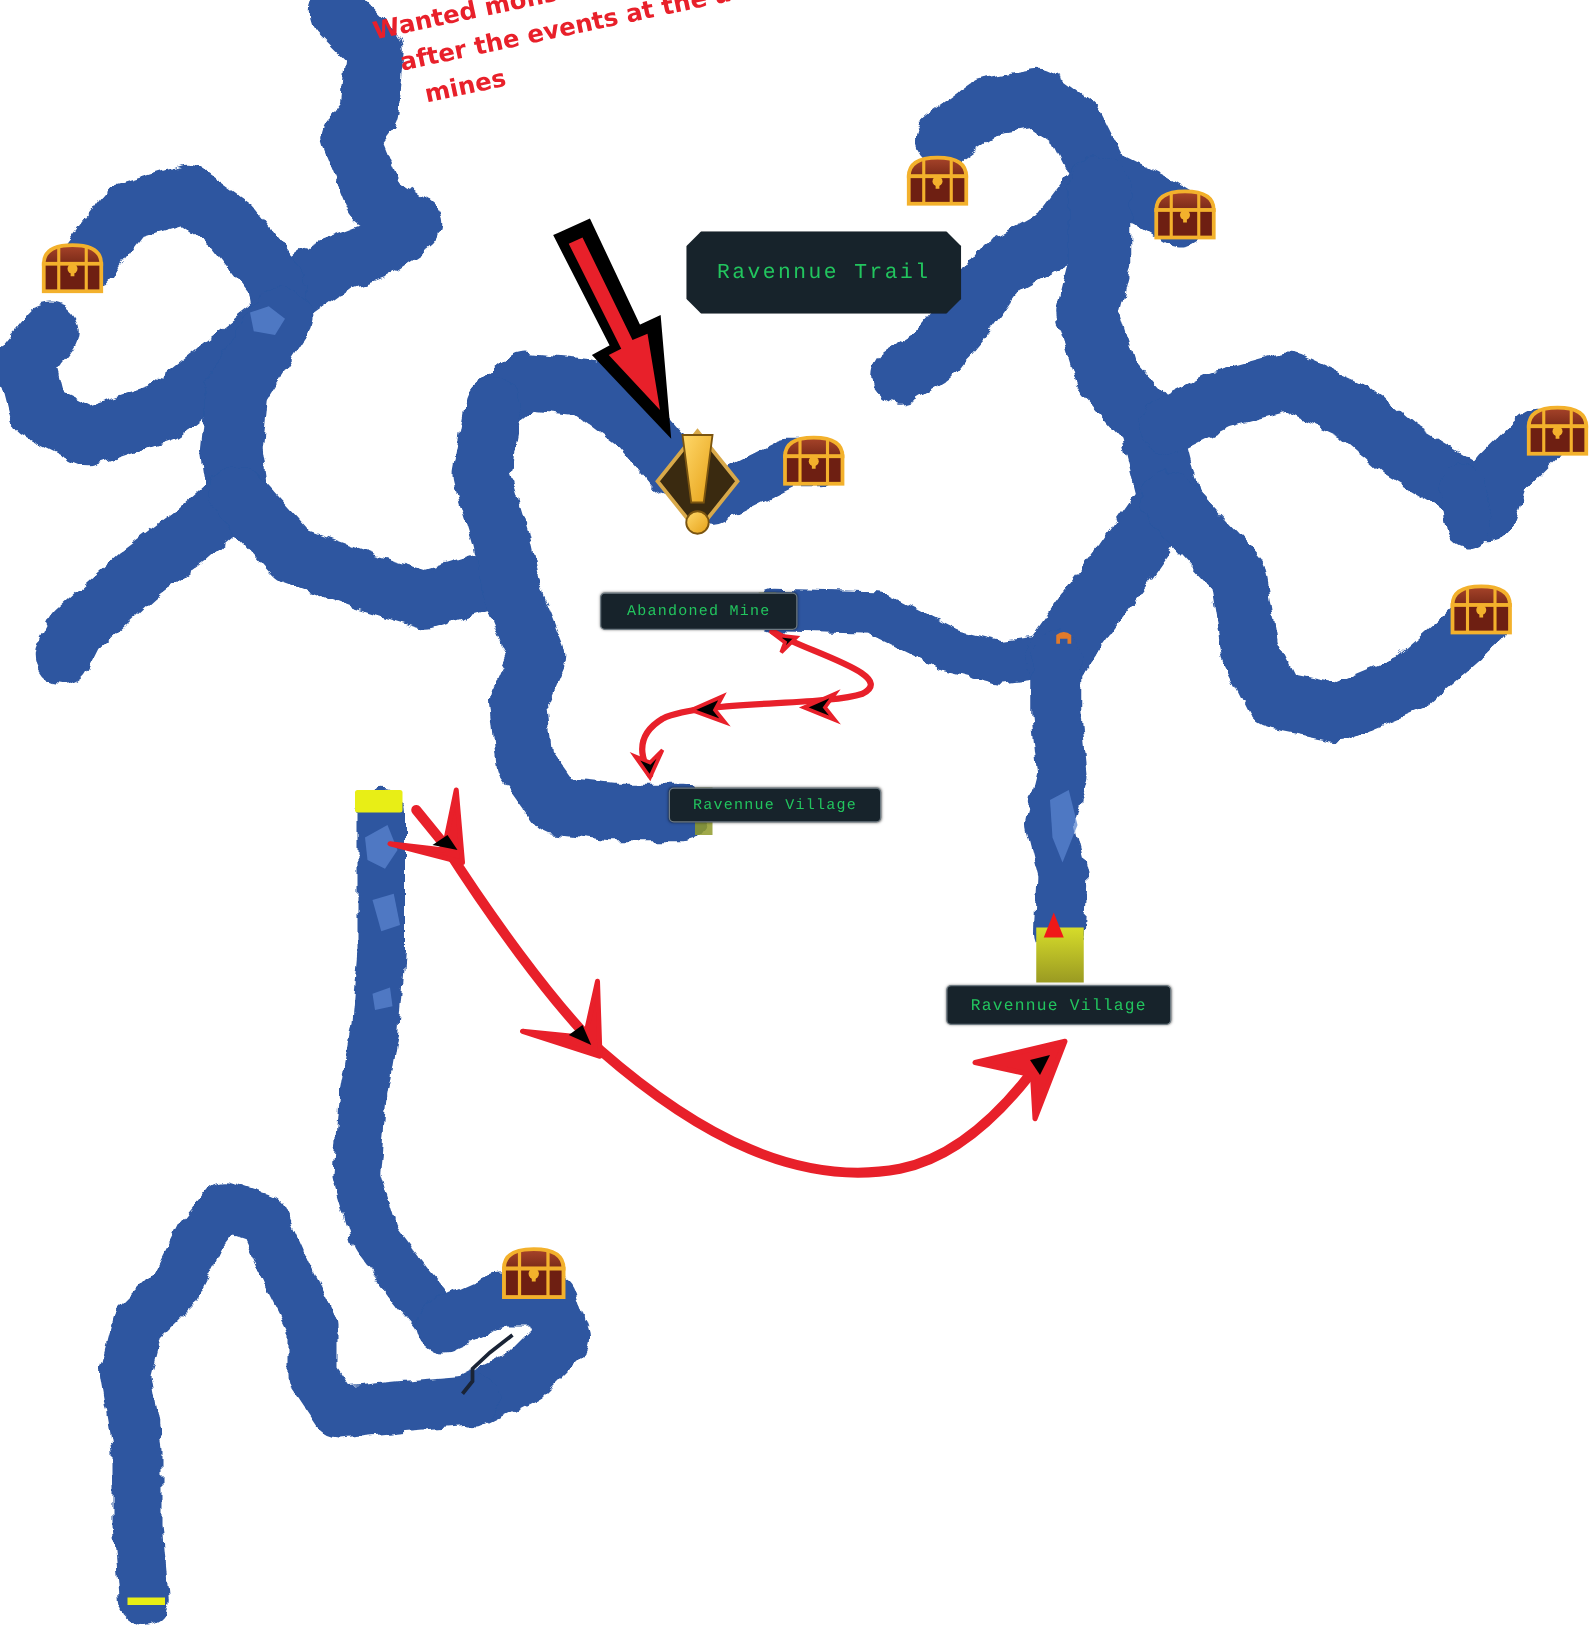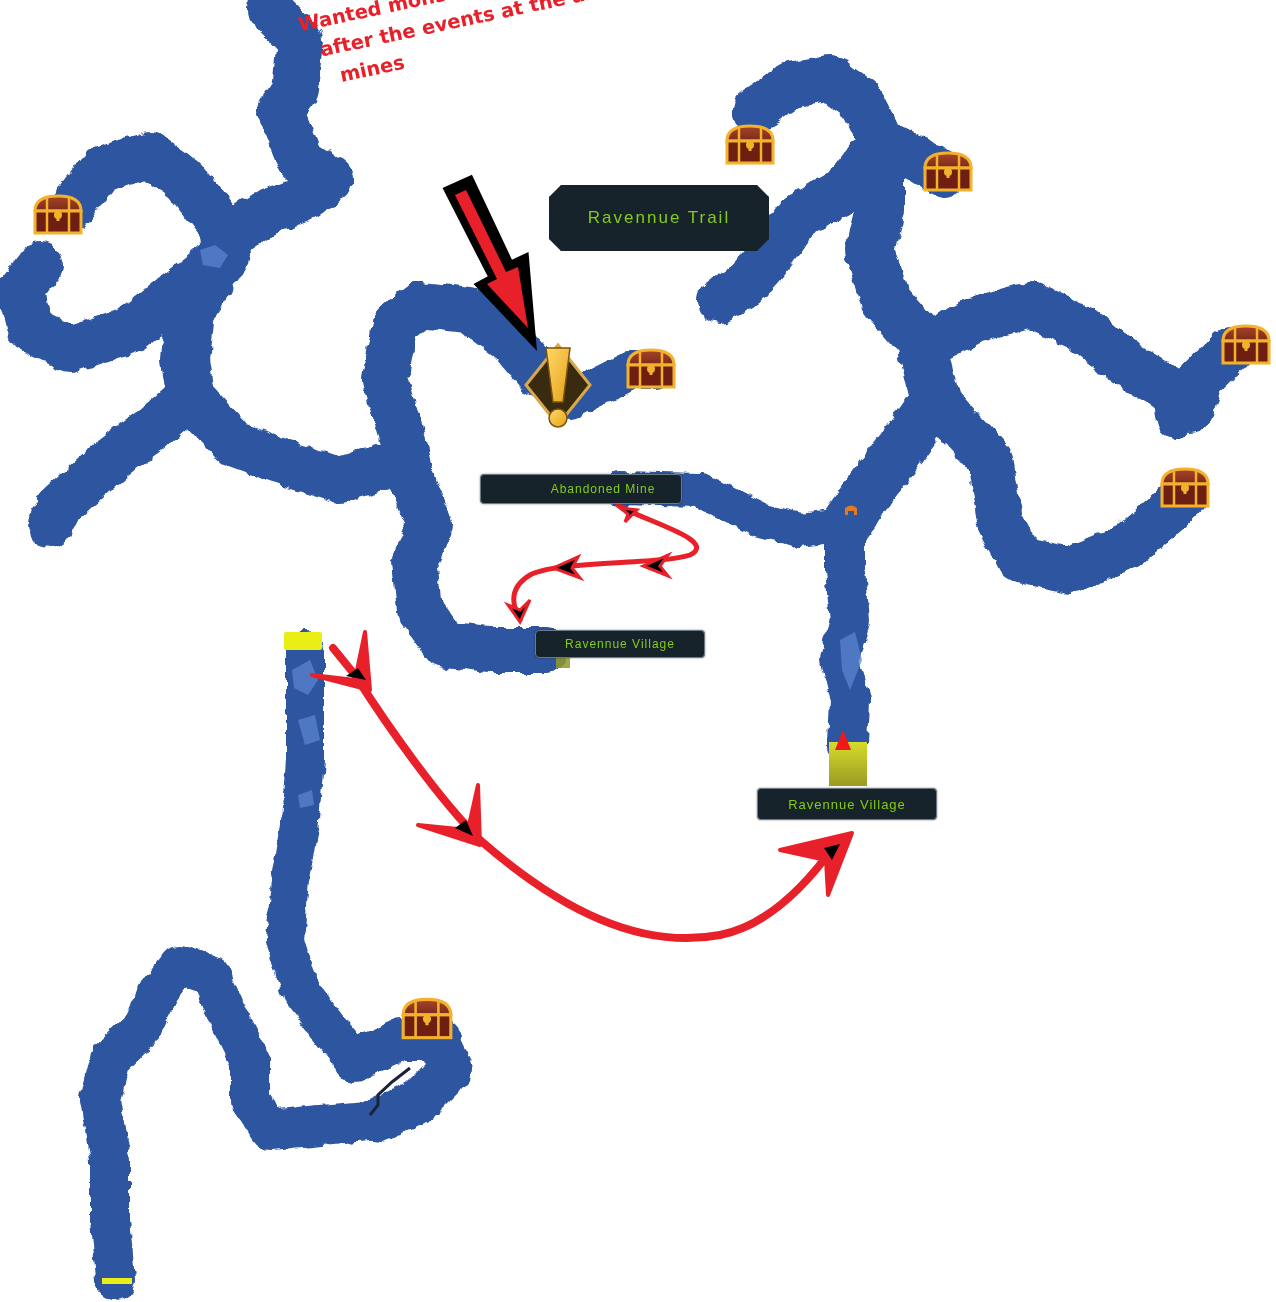--- a/index.html
+++ b/index.html
@@ -1,36 +1,36 @@
 <!DOCTYPE html>
 <html><head>
 <meta charset="utf-8">
 <style>
   html, body { margin: 0; padding: 0; background: #ffffff; }
   body { width: 1276px; height: 1302px; position: relative; overflow: hidden; font-family: "DejaVu Sans", sans-serif; }
   #map { position: absolute; left: 0; top: 0; width: 1276px; height: 1302px; }
   .label-box {
     position: absolute;
     background: #17232b;
-    color: #84cc16;
-    font-family: Liberation Sans, sans-serif;
+    color: #22c55e;
+    font-family: Liberation Mono, monospace;
     letter-spacing: 1px;
     border: 1.5px solid #6d7a82;
     border-radius: 4px;
     display: flex; align-items: center; justify-content: center;
     box-shadow: 0 0 2px rgba(0,0,0,0.5);
     white-space: nowrap;
   }
   .label-title {
     left: 549px; top: 185px; width: 220px; height: 66px;
     font-size: 17px; letter-spacing: 2px;
     clip-path: polygon(12px 0, calc(100% - 12px) 0, 100% 12px, 100% calc(100% - 12px), calc(100% - 12px) 100%, 12px 100%, 0 calc(100% - 12px), 0 12px);
     border: none;
   }
-  .label-mine { left: 480px; top: 474px; width: 156px; height: 28px; font-size: 12px; padding-left: 44px; }
+  .label-mine { left: 480px; top: 474px; width: 156px; height: 28px; font-size: 12px; }
   .label-village-a { left: 535px; top: 630px; width: 168px; height: 26px; font-size: 12px; }
   .label-village-b { left: 757px; top: 788px; width: 178px; height: 30px; font-size: 13px; }
   .note {
     position: absolute;
     left: 300px; top: 12px;
     width: 480px;
     color: #e8202a;
     font-family: "DejaVu Sans", sans-serif;
     font-weight: bold;
     font-size: 19.5px;

